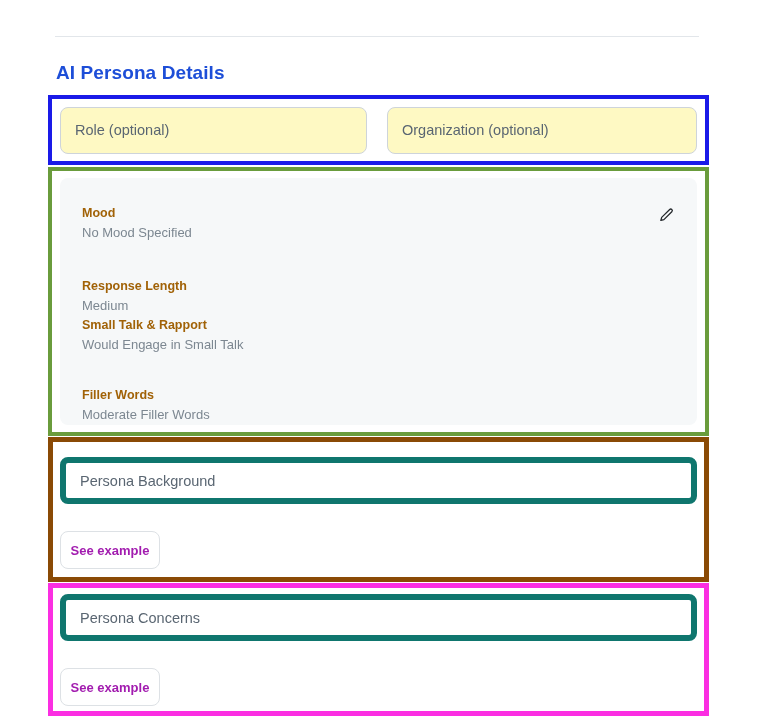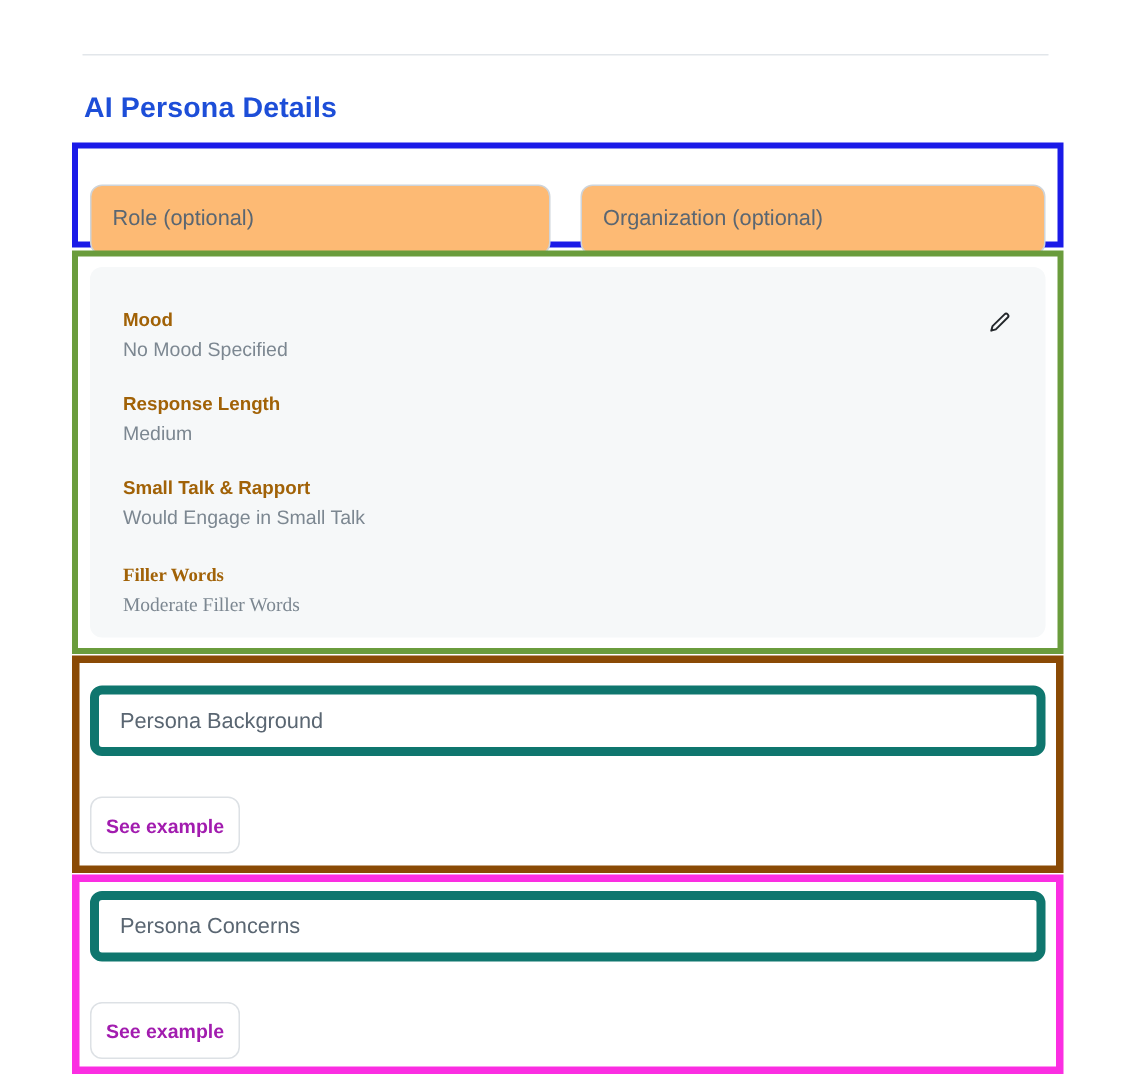--- a/index.html
+++ b/index.html
@@ -52,30 +52,29 @@
   }
   .hl-blue    { left: 48px; top: 95px;  width: 661px; height: 70px;  border: 4px solid #1a1ae8; }
   .hl-green   { left: 48px; top: 167px; width: 661px; height: 269px; border: 4px solid #6a9c3c; }
   .hl-brown   { left: 48px; top: 437px; width: 661px; height: 145px; border: 5px solid #8a4a05; }
   .hl-magenta { left: 48px; top: 583px; width: 661px; height: 133px; border: 5px solid #fb2ee2; }
 
   
   .textbox {
     position: absolute;
     box-sizing: border-box;
-    background: #fdba74;
+    background: #fef9c3;
     border: 1px solid #ced4da;
     border-radius: 8px;
     display: flex;
     align-items: center;
     padding: 0 14px;
     font-size: 14.5px;
     color: #5a6672;
     line-height: 1;
-    margin-top: 16px;
   }
 
   .inp-role { left: 60px; top: 107px; width: 307px; height: 47px; }
   .inp-org  { left: 387px; top: 107px; width: 310px; height: 47px; }
 
   
   .details-panel {
     position: absolute;
     left: 60px;
     top: 178px;
@@ -98,23 +97,23 @@
     margin: 0;
   }
   .detail-value {
     font-size: 13px;
     font-weight: 400;
     color: #7c8791;
     line-height: 18px;
     margin: 3px 0 0 0;
   }
   .row-0 { top: 27px; }
-  .row-1 { top: 83px; }
+  .row-1 { top: 100px; }
   .row-2 { top: 139px; }
-  .row-3 { top: 197px; font-family: Liberation Serif, serif; }
+  .row-3 { top: 209px; }
 
   .edit-btn {
     position: absolute;
     right: 20px;
     top: 26px;
     width: 22px;
     height: 22px;
     display: flex;
     align-items: center;
     justify-content: center;

